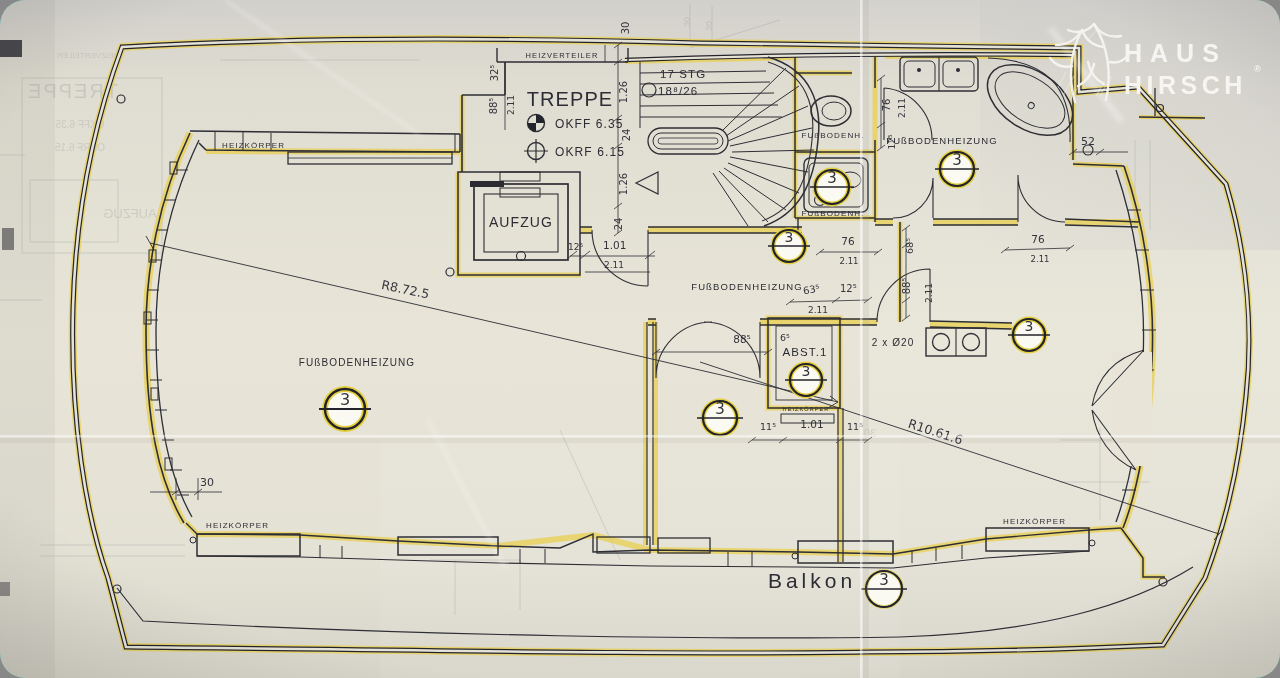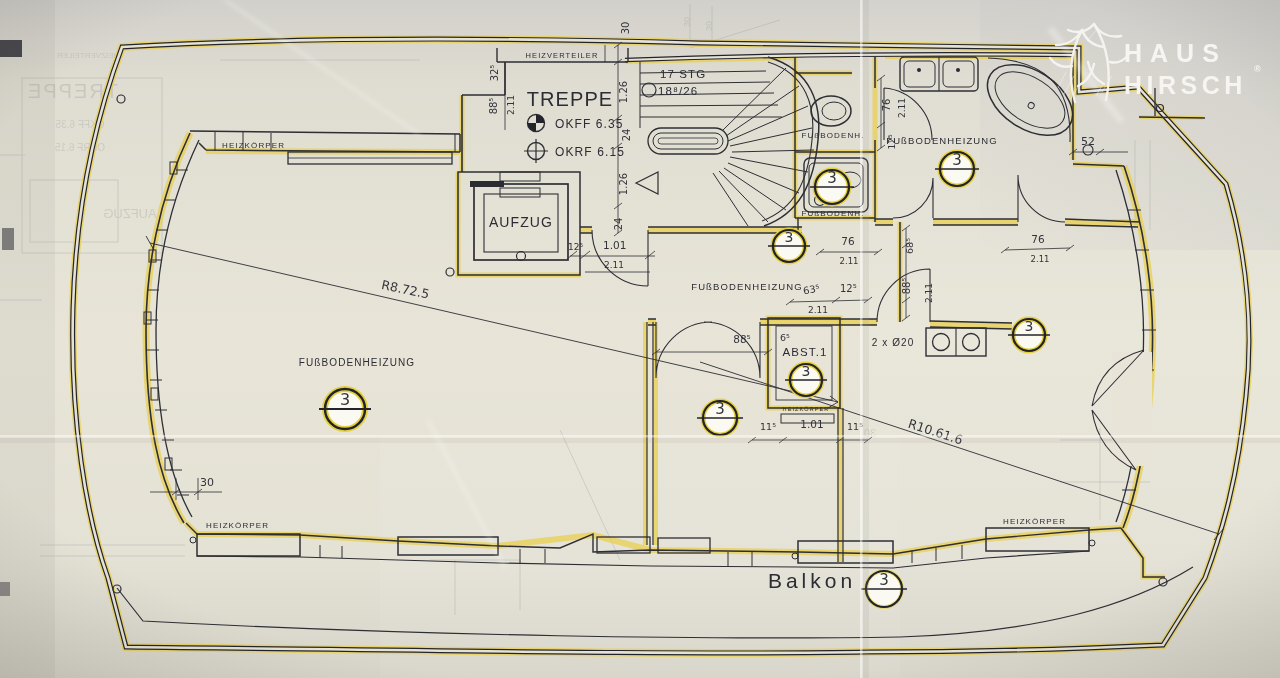--- a/index.html
+++ b/index.html
@@ -1,17 +1,17 @@
 <!DOCTYPE html>
 <html><head>
 <meta charset="utf-8">
 <style>
   html,body{margin:0;padding:0;background:#888;}
   .canvas{position:relative;width:1280px;height:678px;overflow:hidden;
-          font-family:"Liberation Sans",sans-serif;background:#14b8a6;}
+          font-family:"Liberation Sans",sans-serif;background:#14b8a6;border-radius:25px;}
   svg{position:absolute;left:0;top:0;}
   text{fill:#2c2c34;}
   .dim{font-family:"DejaVu Sans",sans-serif;fill:#33333c;}
   .roomlabel{font-family:"Liberation Sans",sans-serif;letter-spacing:1.1px;fill:#2c2c34;}
   .ghost{opacity:.17;fill:#5e646b;font-family:"Liberation Sans",sans-serif;}
   .ink{stroke:#2e2e35;fill:none;}
   .ink2{stroke:#23232b;fill:none;}
   .hl{stroke:#e8cf4e;fill:none;opacity:.75;}
   .faint{stroke:#9aa0a0;fill:none;opacity:.35;}
   .logo-text{fill:#f6f5f2;font-weight:600;font-family:"Liberation Sans",sans-serif;}

